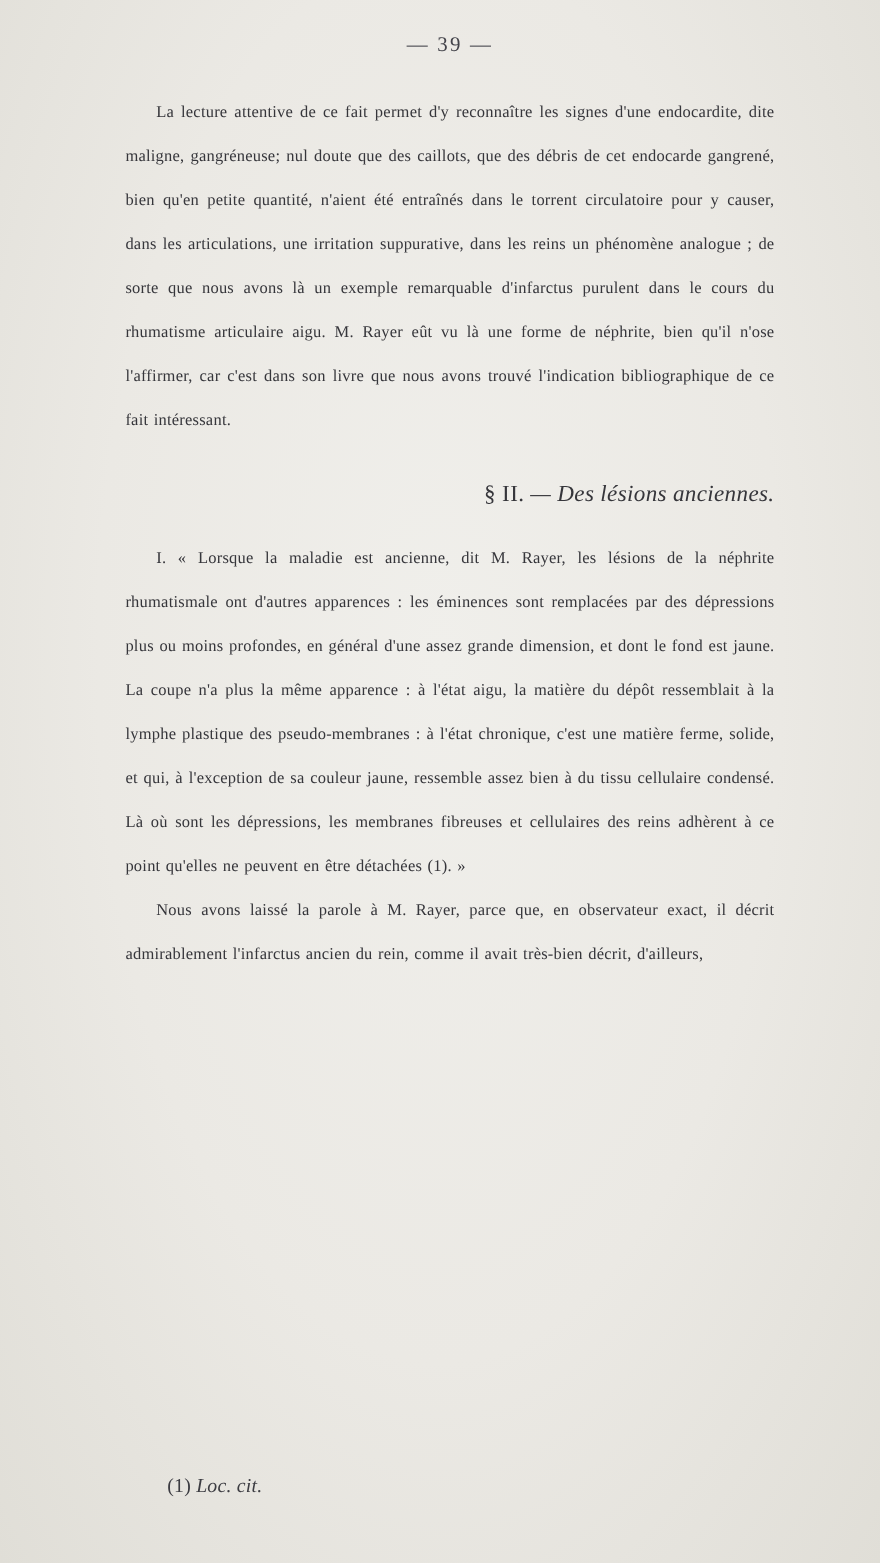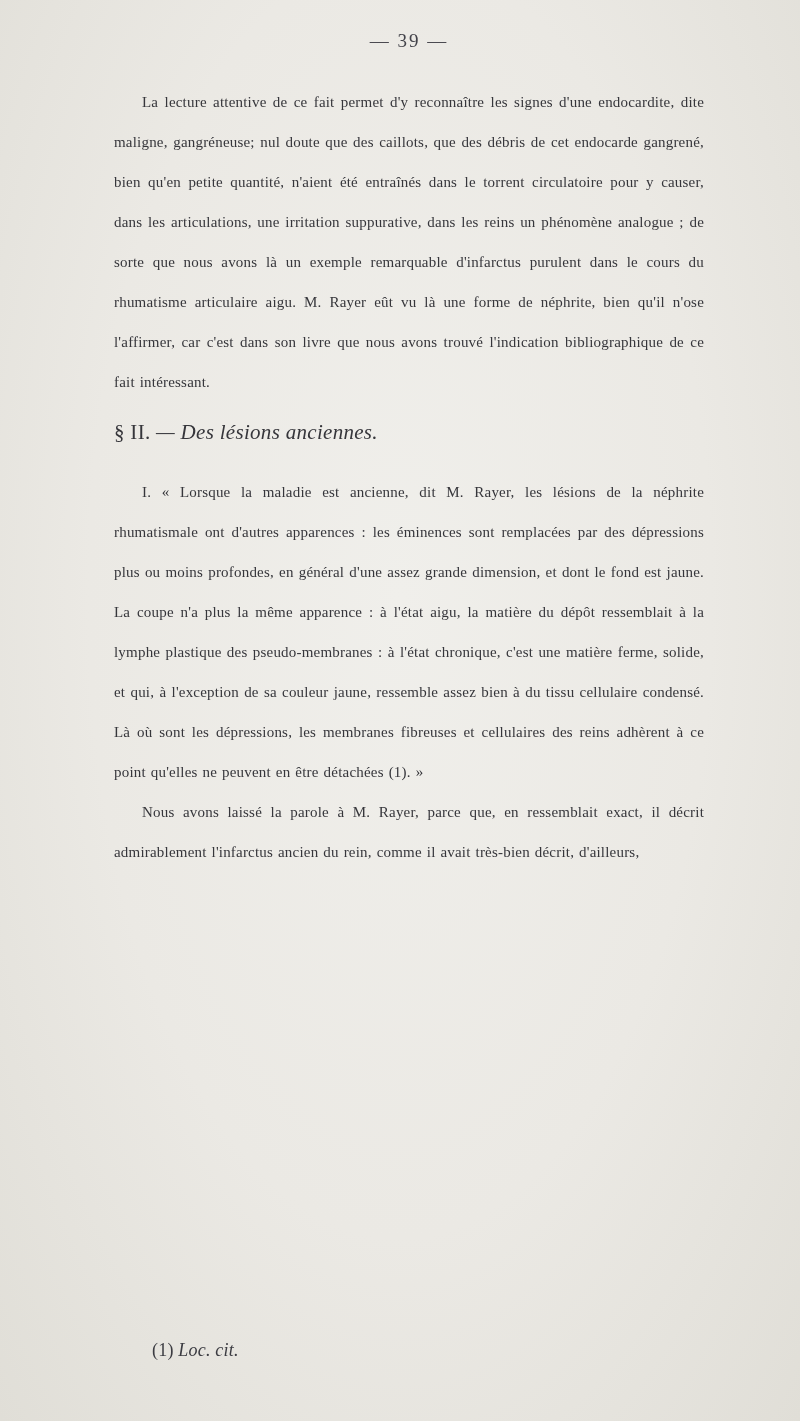--- a/index.html
+++ b/index.html
@@ -33,22 +33,22 @@
     line-height: 40px;
     text-align: justify;
     margin: 0;
     text-indent: 28px;
     letter-spacing: 0.2px;
     word-spacing: 1px;
   }
   .section-heading {
     font-size: 21px;
     font-weight: normal;
-    text-align: left;
-    margin: 10px 0 20px 0;
+    text-align: right;
+    margin: 26px 0 20px 0;
     line-height: 40px;
     letter-spacing: 0.3px;
     color: #36363b;
   }
   .italic {
     font-style: italic;
   }
   .footnote {
     position: absolute;
     left: 142px;
@@ -65,17 +65,17 @@
 <div class="page">
 
   <div class="page-number">— 39 —</div>
 
   <p class="para">La lecture attentive de ce fait permet d'y reconnaître les signes d'une endocardite, dite maligne, gangréneuse; nul doute que des caillots, que des débris de cet endocarde gangrené, bien qu'en petite quantité, n'aient été entraînés dans le torrent circulatoire pour y causer, dans les articulations, une irritation suppurative, dans les reins un phénomène analogue&nbsp;; de sorte que nous avons là un exemple remarquable d'infarctus purulent dans le cours du rhumatisme articulaire aigu. M. Rayer eût vu là une forme de néphrite, bien qu'il n'ose l'affirmer, car c'est dans son livre que nous avons trouvé l'indication bibliographique de ce fait intéressant.</p>
 
   <h2 class="section-heading"><span>§ II. </span><span class="italic">— Des lésions anciennes.</span></h2>
 
   <p class="para">I. «&nbsp;Lorsque la maladie est ancienne, dit M. Rayer, les lésions de la néphrite rhumatismale ont d'autres apparences&nbsp;: les éminences sont remplacées par des dépressions plus ou moins profondes, en général d'une assez grande dimension, et dont le fond est jaune. La coupe n'a plus la même apparence&nbsp;: à l'état aigu, la matière du dépôt ressemblait à la lymphe plastique des pseudo-membranes&nbsp;: à l'état chronique, c'est une matière ferme, solide, et qui, à l'exception de sa couleur jaune, ressemble assez bien à du tissu cellulaire condensé. Là où sont les dépressions, les membranes fibreuses et cellulaires des reins adhèrent à ce point qu'elles ne peuvent en être détachées (1).&nbsp;»</p>
 
-  <p class="para">Nous avons laissé la parole à M. Rayer, parce que, en ressemblait exact, il décrit admirablement l'infarctus ancien du rein, comme il avait très-bien décrit, d'ailleurs,</p>
+  <p class="para">Nous avons laissé la parole à M. Rayer, parce que, en observateur exact, il décrit admirablement l'infarctus ancien du rein, comme il avait très-bien décrit, d'ailleurs,</p>
 
   <div class="footnote"><span>(1) </span><span class="italic">Loc. cit.</span></div>
 
 </div>
 
 </body></html>

